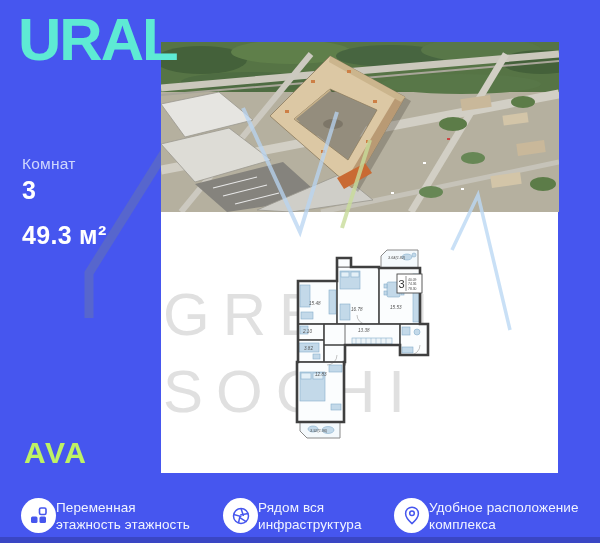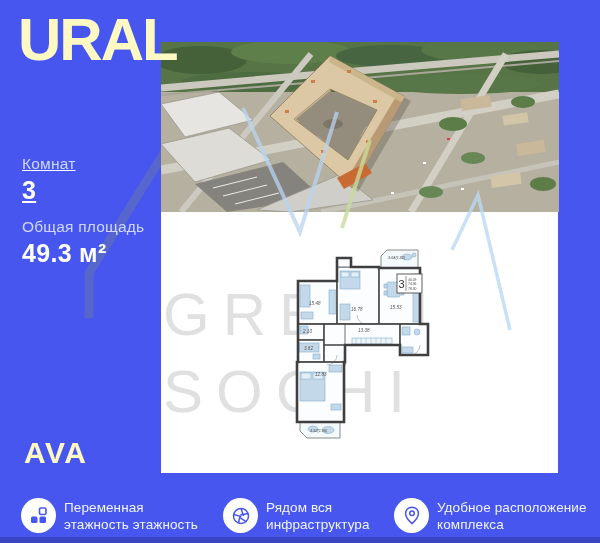--- a/index.html
+++ b/index.html
@@ -8,46 +8,46 @@
     position:relative;width:600px;height:543px;overflow:hidden;
     background:#4656EF;
     font-family:"Liberation Sans", sans-serif;
     -webkit-font-smoothing:antialiased;
   }
   
   .bg-deco{position:absolute;left:0;top:0;width:600px;height:543px;pointer-events:none;}
   
   .logo{
     position:absolute;left:18px;top:8px;z-index:5;
-    color:#fef9c3;font-size:60px;font-weight:700;letter-spacing:-2px;line-height:1.05;
+    color:#5eead4;font-size:60px;font-weight:700;letter-spacing:-2px;line-height:1.05;
   }
   
   .fact{position:absolute;left:22px;color:#fff;}
   .fact .lbl{font-size:15.5px;color:rgba(230,236,255,.85);letter-spacing:.2px;}
   .fact .val{font-size:25px;font-weight:700;margin-top:3px;letter-spacing:.3px;}
-  .fact.rooms{top:155px;text-decoration:underline;}
+  .fact.rooms{top:155px;}
   .fact.area{top:218px;}
   
   .dev-logo{
-    position:absolute;left:24px;top:436px;color:#fef9c3;
+    position:absolute;left:24px;top:436px;color:#bef264;
     font-size:30px;font-weight:700;letter-spacing:1.5px;
   }
   
   .photo{position:absolute;left:161px;top:42px;width:398px;height:170px;overflow:hidden;}
   
   .panel{position:absolute;left:161px;top:212px;width:397px;height:261px;background:#ffffff;overflow:hidden;}
   .wm{position:absolute;color:#E0E0E0;font-size:60px;font-weight:400;letter-spacing:13px;line-height:1;}
   .wm.l1{left:2px;top:73px;}
   .wm.l2{left:2px;top:150px;}
   
   .chevrons{position:absolute;left:161px;top:42px;width:398px;height:431px;pointer-events:none;z-index:3;}
   .plansvg{position:absolute;left:0;top:0;z-index:2;}
   
   .features{position:absolute;left:0;top:494px;width:600px;height:44px;}
-  .feature{position:absolute;display:flex;align-items:center;gap:8px;}
+  .feature{position:absolute;display:flex;align-items:center;gap:0;}
   .feature .ic{
     width:35px;height:35px;border-radius:50%;background:#fff;flex:0 0 auto;
     display:flex;align-items:center;justify-content:center;
   }
   .feature .txt{color:#F1F4FF;font-size:13.5px;line-height:17px;letter-spacing:.1px;}
   .f1{left:21px;top:4px;}
   .f2{left:223px;top:4px;}
   .f3{left:394px;top:4px;}
   .bottom-strip{position:absolute;left:0;top:537px;width:600px;height:6px;background:#3A46C4;}
 </style>
@@ -249,21 +249,20 @@
   </svg>
 
   <div class="logo">URAL</div>
 
   <div class="fact rooms">
     <div class="lbl">Комнат</div>
     <div class="val">3</div>
   </div>
 
   <div class="fact area">
-    <div class="lbl">Общая площадь</div>
     <div class="val">49.3 м²</div>
   </div>
 
   <div class="dev-logo">AVA</div>
 
   <div class="features">
 
     <div class="feature f1">
       <span class="ic">
         <svg width="17" height="17" viewBox="0 0 17 17">

